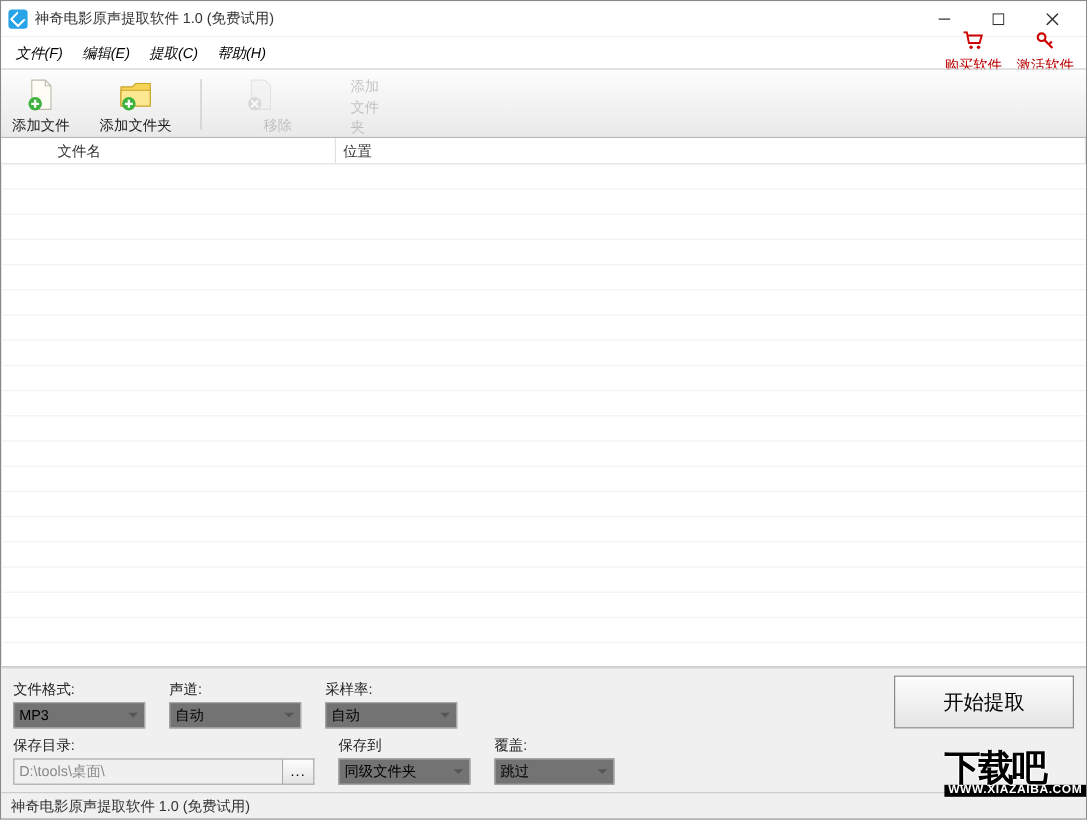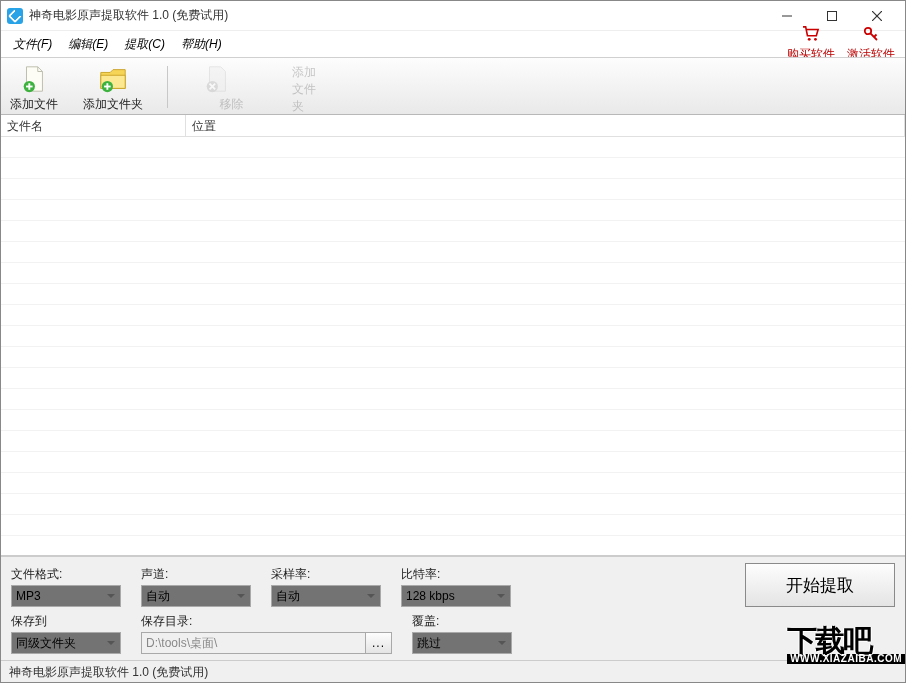--- a/index.html
+++ b/index.html
@@ -27,21 +27,21 @@
 .tool-btn { width: 58px; display: flex; flex-direction: column; align-items: center; justify-content: center; gap: 2px; border: 1px solid transparent; border-radius: 3px; cursor: pointer; padding-top: 2px;}
 .tool-btn.disabled { opacity: 0.45; cursor: default; }
 .tool-btn .t-label { font-size: 12px; color: #222; }
 .tool-btn.disabled .t-label { color: #888; margin-left: 29px; }
 .toolbar-sep { width: 1px; background: #c8c8c8; margin: 6px 4px; }
 
 
 .list-area { flex: 1; border-bottom: 1px solid #ccc; }
 .list-header { height: 22px; display: flex; background: #fff; border-bottom: 1px solid #e0e0e0; }
 .list-header .col { padding: 3px 6px; border-right: 1px solid #e0e0e0; font-size: 12px; color: #333; }
-.col-name { width: 185px; }
+.col-name { width: 238px; margin-left: 41px; }
 .col-loc { flex: 1; }
 .list-body { height: 402px; overflow: auto; }
 .list-body .row { height: 21px; border-bottom: 1px solid #f2f2f2; }
 
 
 .bottom-panel { background: #f0f0f0; padding: 6px 10px 4px 10px; border-top: 1px solid #ccc; }
 .form-row { display: flex; align-items: flex-end; gap: 20px; margin-bottom: 6px; }
 .field { display: flex; flex-direction: column; gap: 2px; }
 .field-label { font-size: 12px; color: #222; }
 .combo { position: relative; height: 22px; background: #737373; border: 1px solid #a9a9a9; display: flex; align-items: center; padding: 0 18px 0 4px; font-size: 12px; min-width: 110px; }
@@ -198,49 +198,43 @@
         <div class="combo">
             <span>自动</span>
           </div>
       </div>
       <div class="field">
         <span class="field-label">采样率:</span>
         <div class="combo">
             <span>自动</span>
           </div>
       </div>
-      <div class="field">
-        <span class="field-label">比特率:</span>
-        <div class="combo">
-            <span>128 kbps</span>
-          </div>
-      </div>
       <div class="start-btn">
         <span>开始提取</span>
       </div>
     </div>
     <div class="form-row" style="margin-bottom:2px">
-      <div class="field">
-        <span class="field-label">保存到</span>
-        <div class="combo">
-            <span>同级文件夹</span>
-          </div>
-      </div>
       <div class="field">
         <span class="field-label">保存目录:</span>
         <div class="path-row">
           <div class="path-input">
               <span>D:\tools\桌面\</span>
             </div>
           <div class="path-btn">
               <span>...</span>
             </div>
         </div>
       </div>
       <div class="field">
+        <span class="field-label">保存到</span>
+        <div class="combo">
+            <span>同级文件夹</span>
+          </div>
+      </div>
+      <div class="field">
         <span class="field-label">覆盖:</span>
         <div class="combo" style="min-width:100px">
             <span>跳过</span>
           </div>
       </div>
     </div>
   </div>
 
   <div class="statusbar">
     <span>神奇电影原声提取软件 1.0 (免费试用)</span>

